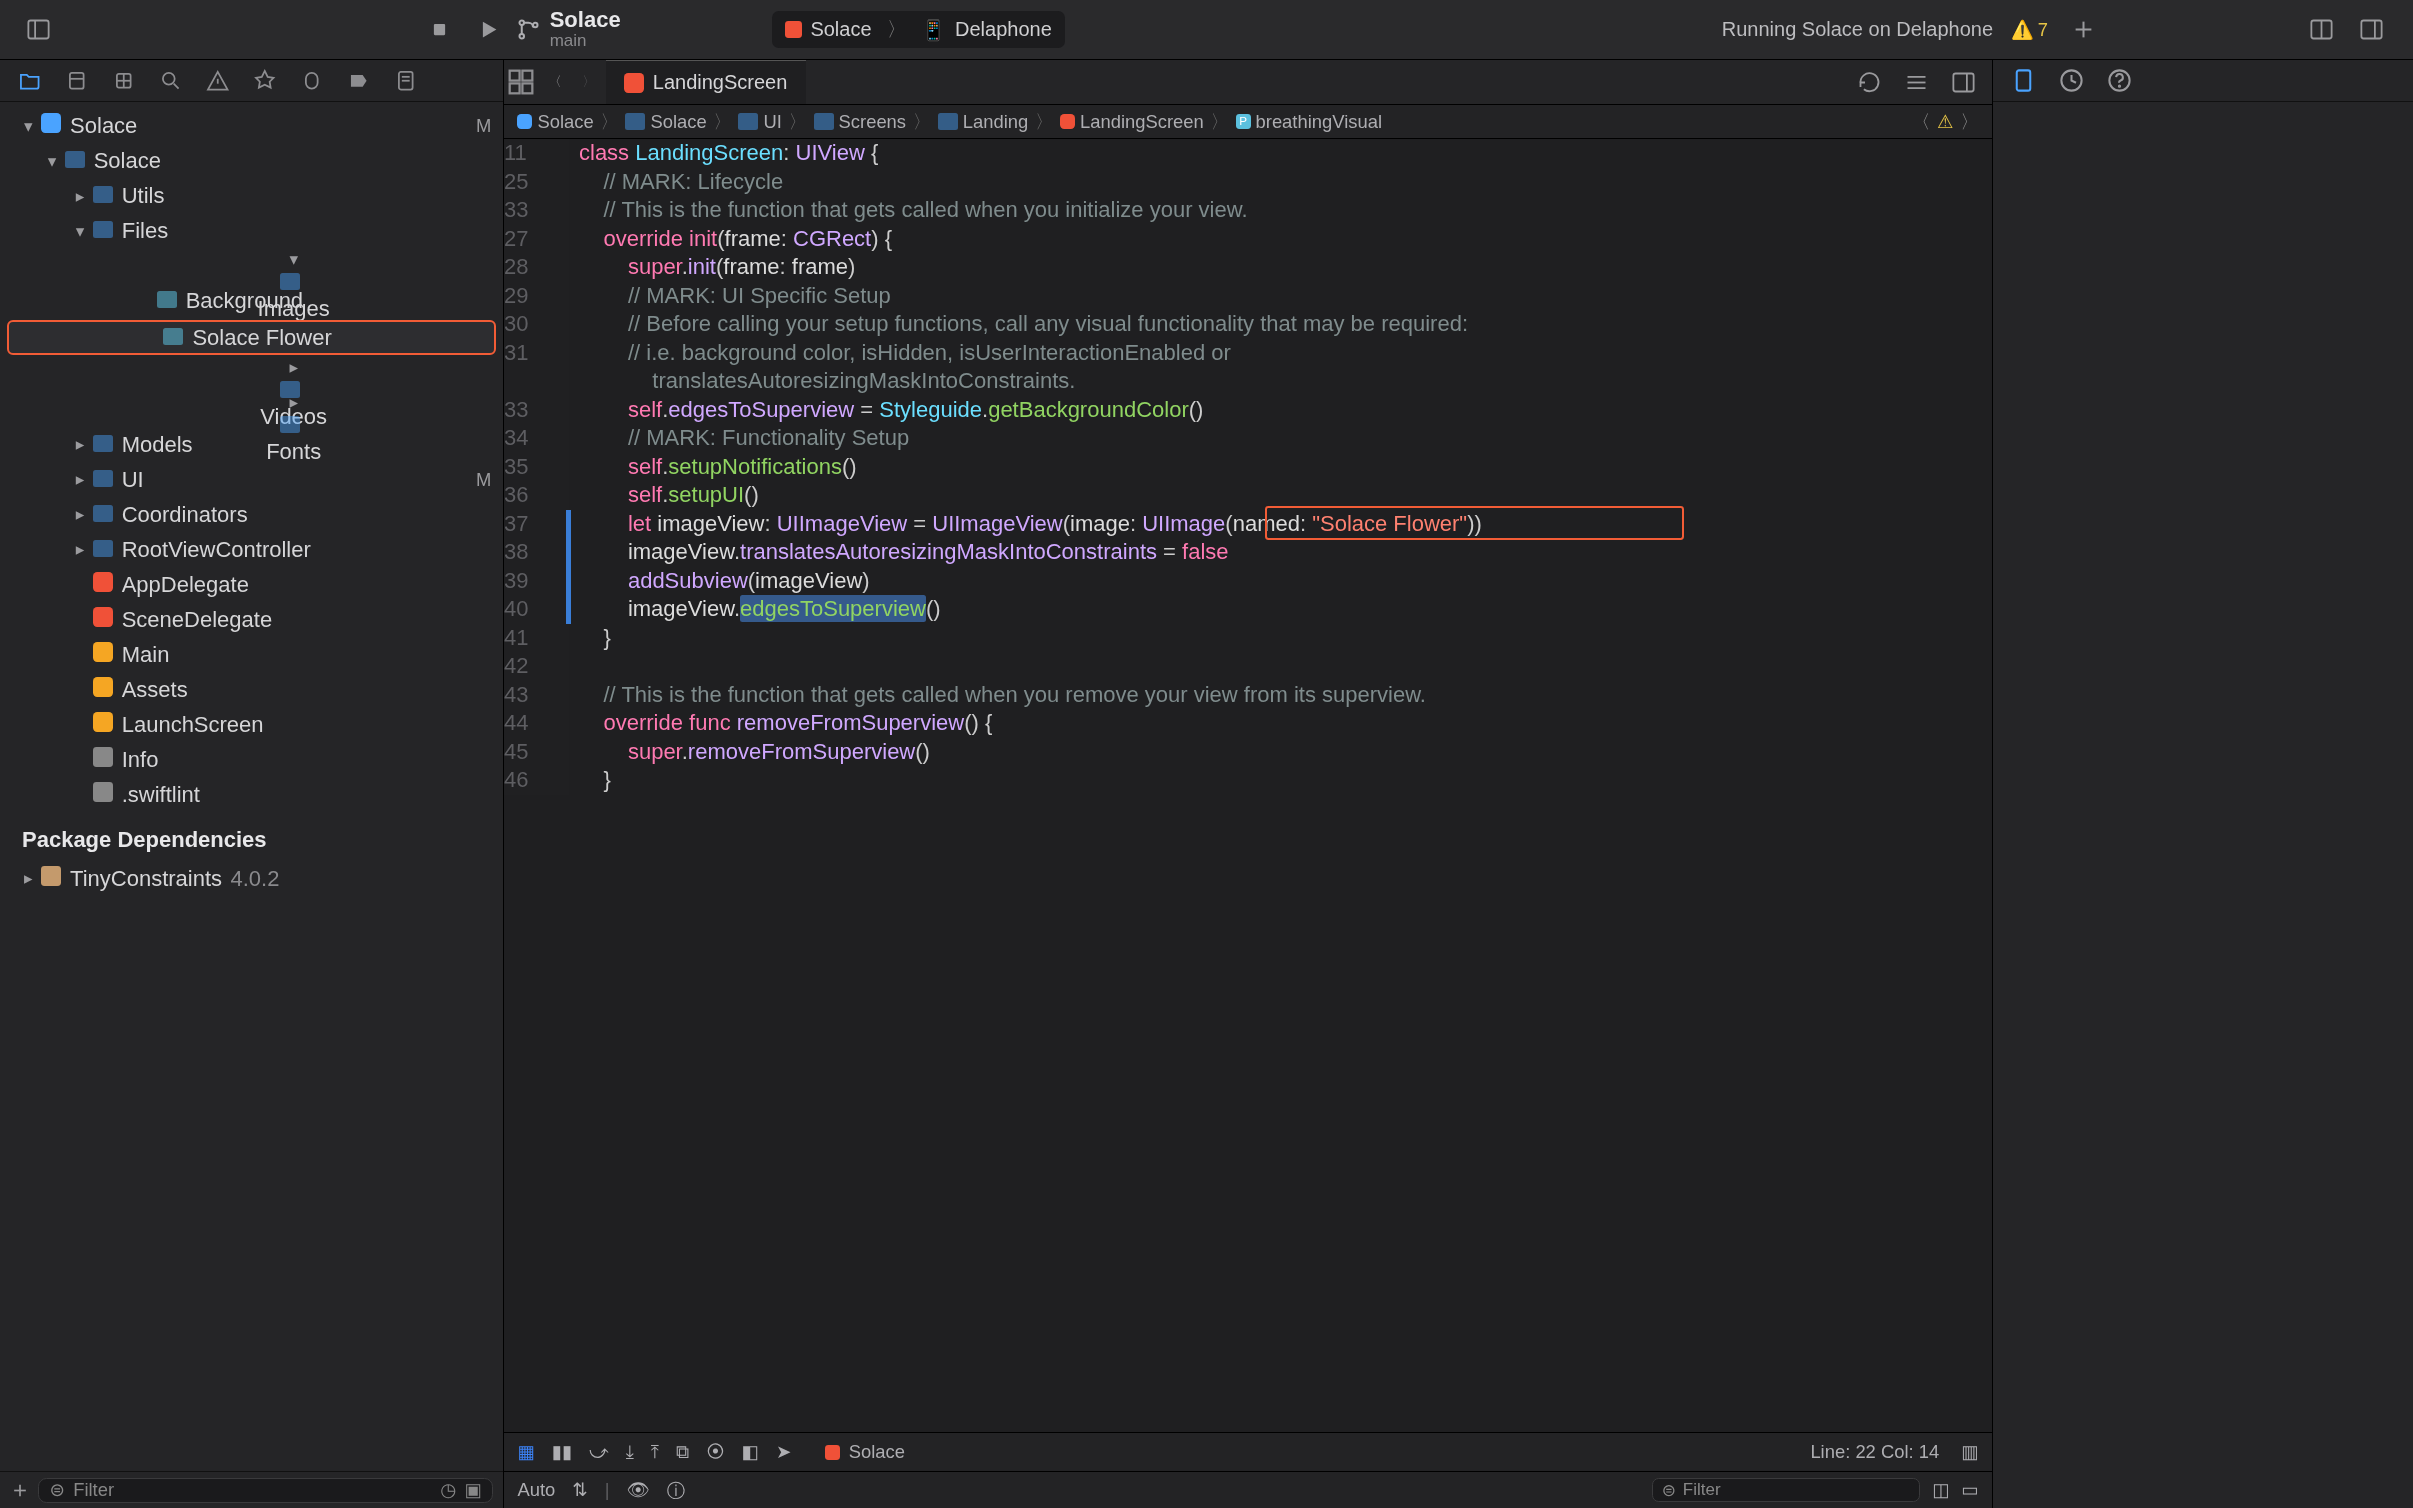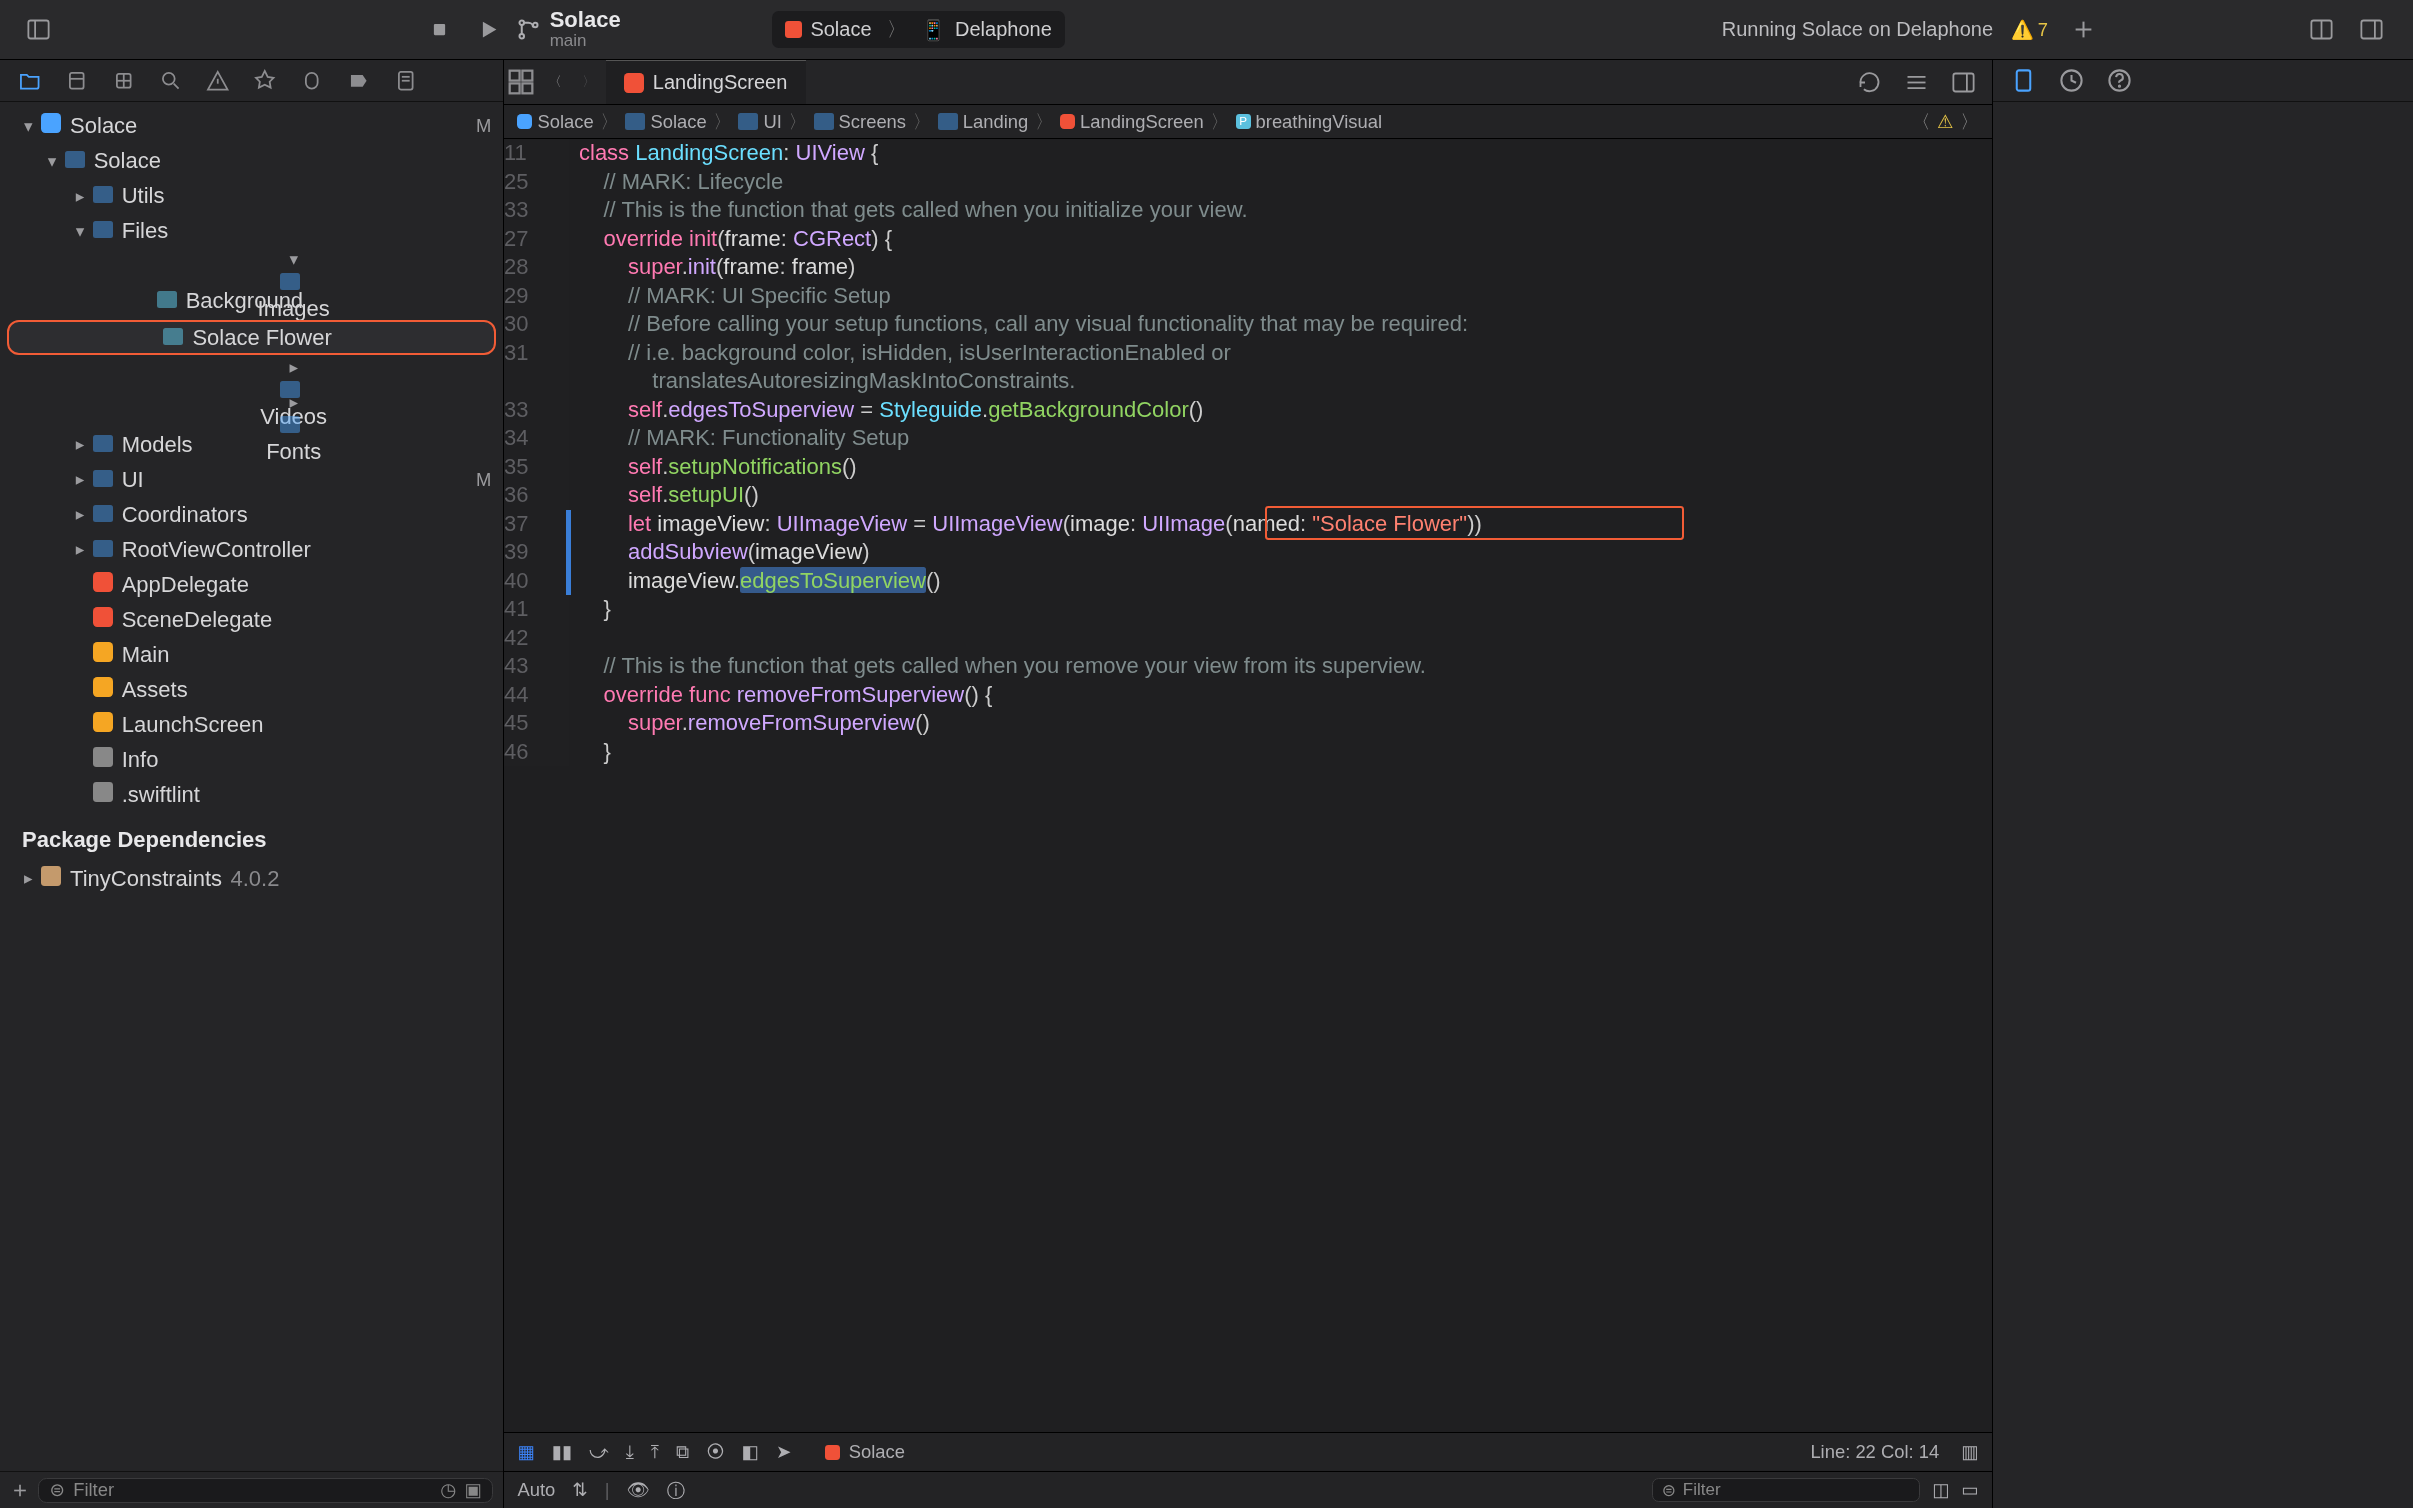--- a/index.html
+++ b/index.html
@@ -30,21 +30,21 @@
 .nav-tabs { height: 42px; display: flex; align-items: center; gap: 17px; padding: 0 15px; border-bottom: 0.8px solid #111; }
 .nav-tabs .icon-btn { color: #8d8d90; }
 .nav-tabs .icon-btn.active { color: #4aa3ff; }
 .nav-tabs .icon-btn svg { width: 23.5px; height: 23.5px; }
 
 .tree { flex: 1; overflow: auto; font-size: 22px; padding-top: 6.7px; }
 .tree-row { display: flex; align-items: center; height: 35px; padding-right: 11.7px; cursor: pointer; color: #d6d6d8; }
 .tree-row .chev { width: 20px; text-align: center; color: #9c9c9f; font-size: 17px; }
 .tree-row .ticon { width: 25px; text-align: center; margin-right: 6.7px; }
 .tree-row .badge { margin-left: auto; color: #9a9a9d; font-size: 18.4px; }
-.tree-row.highlight { background: #2d2d30; outline: 2.5px solid #f25c36; outline-offset: -2.5px; border-radius: 12px; margin: 1.7px 6.7px; }
+.tree-row.highlight { background: #2d2d30; outline: 2.5px solid #f25c36; outline-offset: -2.5px; border-radius: 6px; margin: 1.7px 6.7px; }
 .section-header { color: #e8e8ea; font-weight: 600; padding: 15px 22px 8.4px; font-size: 22px; }
 .tree-row.depth0 { padding-left: 18.4px; }
 .tree-row.depth1 { padding-left: 42px; }
 .tree-row.depth2 { padding-left: 70px; }
 .tree-row.depth3 { padding-left: 96px; flex-direction: column; }
 .tree-row.depth4 { padding-left: 134px; }
 
 
 .nav-bottom { height: 37px; border-top: 0.8px solid #111; display: flex; align-items: center; padding: 0 10px; gap: 8.4px; }
 .filter-input { flex: 1; background: #1a1a1c; border: 0.8px solid #3a3a3c; border-radius: 8.4px; height: 25px; display: flex; align-items: center; padding: 0 10px; color: #888; font-size: 18.4px; gap: 8.4px; }
@@ -505,20 +505,24 @@
         </div>
         <div class="code-line">
           <div class="gutter">36</div>
           <div class="code-text">        <span class="k-keyword">self</span>.<span class="k-prop">setupUI</span>()</div>
         </div>
         <div class="code-line">
           <div class="gutter">37</div>
           <div class="code-text" style="position: relative;">        <span class="k-keyword">let</span> <span class="k-id">imageView</span>: <span class="k-ext">UIImageView</span> = <span class="k-ext">UIImageView</span>(<span class="k-id">image</span>: <span class="k-ext">UIImage</span>(<span class="k-id">named</span>: <span class="k-string">"Solace Flower"</span>))<div class="change-bar"></div><div class="spot-box" style="left: 696px; top: -3.4px; width: 419px; height: 34px;"></div></div>
         </div>
         <div class="code-line">
+          <div class="gutter">38</div>
+          <div class="code-text">        <span class="k-id">imageView</span>.<span class="k-ext">translatesAutoresizingMaskIntoConstraints</span> = <span class="k-bool">false</span><div class="change-bar"></div></div>
+        </div>
+        <div class="code-line">
           <div class="gutter">39</div>
           <div class="code-text">        <span class="k-ext">addSubview</span>(<span class="k-id">imageView</span>)<div class="change-bar"></div></div>
         </div>
         <div class="code-line">
           <div class="gutter">40</div>
           <div class="code-text">        <span class="k-id">imageView</span>.<span class="sel-span"><span class="k-prop">edgesToSuperview</span></span>()<div class="change-bar"></div></div>
         </div>
         <div class="code-line">
           <div class="gutter">41</div>
           <div class="code-text">    }</div>

